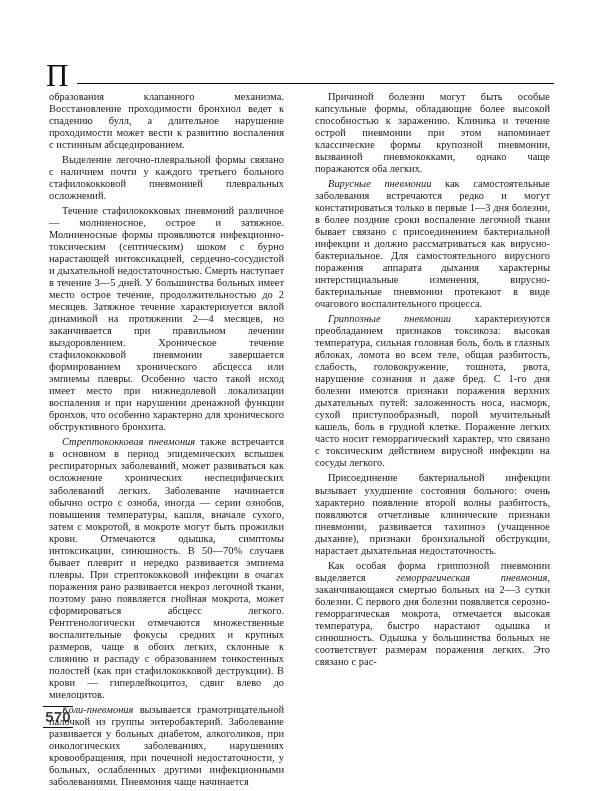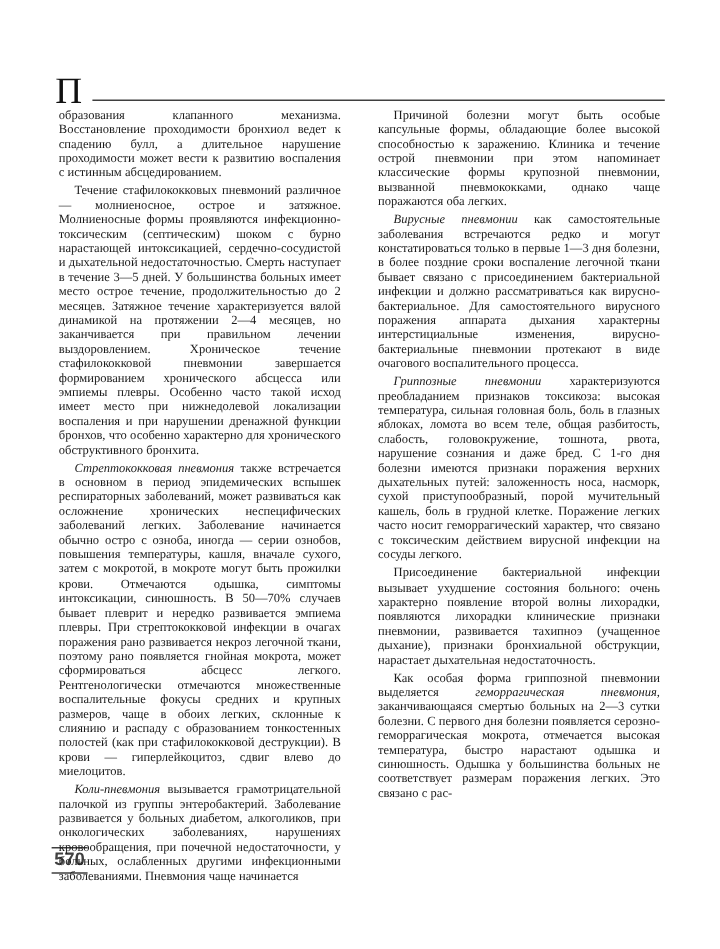--- a/index.html
+++ b/index.html
@@ -126,27 +126,28 @@
   <div class="folio">
     <div class="folio-rule"></div>
     <div class="folio-num">570</div>
     <div class="folio-rule"></div>
   </div>
 
   <div class="columns">
 
     <div class="col">
       <p>образования клапанного механизма. Восстановление проходимости бронхиол ведет к спадению булл, а длительное нарушение проходимости может вести к развитию воспаления с истинным абсцедированием.</p>
+      <p class="indent">Выделение легочно-плевральной формы связано с наличием почти у каждого третьего больного стафилококковой пневмонией плевральных осложнений.</p>
       <p class="indent">Течение стафилококковых пневмоний различное — молниеносное, острое и затяжное. Молниеносные формы проявляются инфекционно-токсическим (септическим) шоком с бурно нарастающей интоксикацией, сердечно-сосудистой и дыхательной недостаточностью. Смерть наступает в течение 3—5 дней. У большинства больных имеет место острое течение, продолжительностью до 2 месяцев. Затяжное течение характеризуется вялой динамикой на протяжении 2—4 месяцев, но заканчивается при правильном лечении выздоровлением. Хроническое течение стафилококковой пневмонии завершается формированием хронического абсцесса или эмпиемы плевры. Особенно часто такой исход имеет место при нижнедолевой локализации воспаления и при нарушении дренажной функции бронхов, что особенно характерно для хронического обструктивного бронхита.</p>
       <p class="indent"><i class="it">Стрептококковая пневмония</i><span> также встречается в основном в период эпидемических вспышек респираторных заболеваний, может развиваться как осложнение хронических неспецифических заболеваний легких. Заболевание начинается обычно остро с озноба, иногда — серии ознобов, повышения температуры, кашля, вначале сухого, затем с мокротой, в мокроте могут быть прожилки крови. Отмечаются одышка, симптомы интоксикации, синюшность. В 50—70% случаев бывает плеврит и нередко развивается эмпиема плевры. При стрептококковой инфекции в очагах поражения рано развивается некроз легочной ткани, поэтому рано появляется гнойная мокрота, может сформироваться абсцесс легкого. Рентгенологически отмечаются множественные воспалительные фокусы средних и крупных размеров, чаще в обоих легких, склонные к слиянию и распаду с образованием тонкостенных полостей (как при стафилококковой деструкции). В крови — гиперлейкоцитоз, сдвиг влево до миелоцитов.</span></p>
       <p class="indent"><i class="it">Коли-пневмония</i><span> вызывается грамотрицательной палочкой из группы энтеробактерий. Заболевание развивается у больных диабетом, алкоголиков, при онкологических заболеваниях, нарушениях кровообращения, при почечной недостаточности, у больных, ослабленных другими инфекционными заболеваниями. Пневмония чаще начинается</span></p>
     </div>
 
     <div class="col">
       <p class="indent">Причиной болезни могут быть особые капсульные формы, обладающие более высокой способностью к заражению. Клиника и течение острой пневмонии при этом напоминает классические формы крупозной пневмонии, вызванной пневмококками, однако чаще поражаются оба легких.</p>
       <p class="indent"><i class="it">Вирусные пневмонии</i><span> как самостоятельные заболевания встречаются редко и могут констатироваться только в первые 1—3 дня болезни, в более поздние сроки воспаление легочной ткани бывает связано с присоединением бактериальной инфекции и должно рассматриваться как вирусно-бактериальное. Для самостоятельного вирусного поражения аппарата дыхания характерны интерстициальные изменения, вирусно-бактериальные пневмонии протекают в виде очагового воспалительного процесса.</span></p>
       <p class="indent"><i class="it">Гриппозные пневмонии</i><span> характеризуются преобладанием признаков токсикоза: высокая температура, сильная головная боль, боль в глазных яблоках, ломота во всем теле, общая разбитость, слабость, головокружение, тошнота, рвота, нарушение сознания и даже бред. С 1-го дня болезни имеются признаки поражения верхних дыхательных путей: заложенность носа, насморк, сухой приступообразный, порой мучительный кашель, боль в грудной клетке. Поражение легких часто носит геморрагический характер, что связано с токсическим действием вирусной инфекции на сосуды легкого.</span></p>
-      <p class="indent">Присоединение бактериальной инфекции вызывает ухудшение состояния больного: очень характерно появление второй волны лихорадки, появляются лихорадки клинические признаки пневмонии, развивается тахипноэ (учащенное дыхание), признаки бронхиальной обструкции, нарастает дыхательная недостаточность.</p>
+      <p class="indent">Присоединение бактериальной инфекции вызывает ухудшение состояния больного: очень характерно появление второй волны разбитость, появляются отчетливые клинические признаки пневмонии, развивается тахипноэ (учащенное дыхание), признаки бронхиальной обструкции, нарастает дыхательная недостаточность.</p>
       <p class="indent"><span>Как особая форма гриппозной пневмонии выделяется </span><i class="it">геморрагическая пневмония</i><span>, заканчивающаяся смертью больных на 2—3 сутки болезни. С первого дня болезни появляется серозно-геморрагическая мокрота, отмечается высокая температура, быстро нарастают одышка и синюшность. Одышка у большинства больных не соответствует размерам поражения легких. Это связано с рас-</span></p>
     </div>
 
   </div>
 </div>
 
 </body></html>

